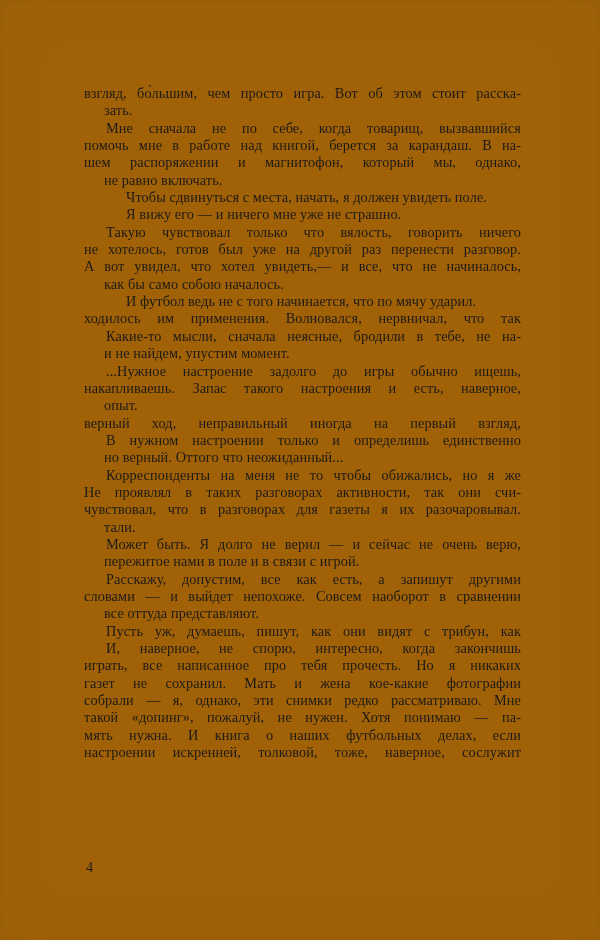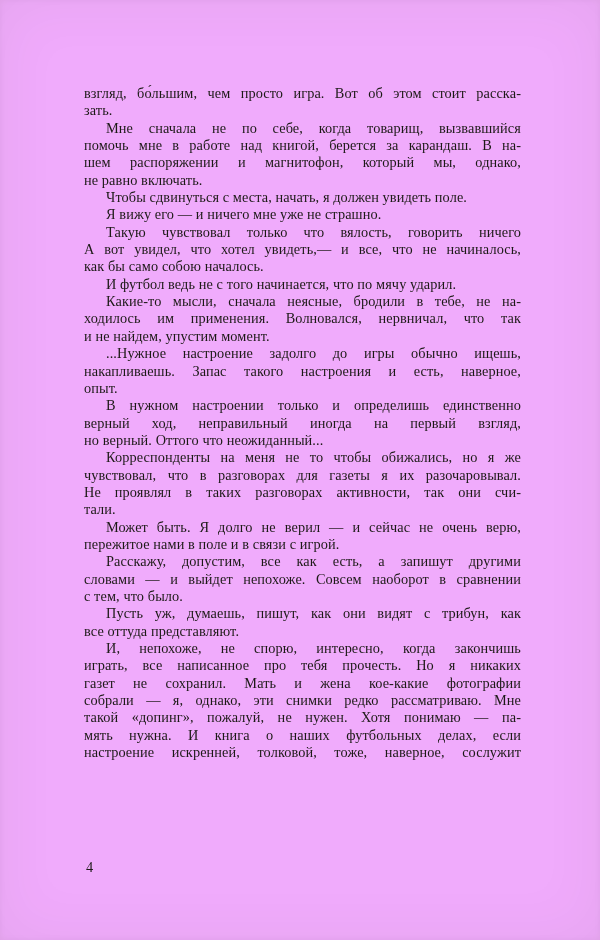--- a/index.html
+++ b/index.html
@@ -9,21 +9,21 @@
   body {
     width: 600px;
     height: 940px;
     background: #e9e7e2;
     font-family: "Liberation Serif", "DejaVu Serif", serif;
   }
   .scan-page {
     position: relative;
     width: 600px;
     height: 940px;
-    background: #f0abfc;
+    background: #a16207;
     box-shadow: inset 0 0 60px rgba(90,80,60,0.07), inset 0 0 6px rgba(0,0,0,0.05);
     overflow: hidden;
   }
   .text-block {
     position: absolute;
     left: 84px;
     top: 85px;
     width: 437px;
     color: #1d1a17;
     font-size: 14.3px;
@@ -34,20 +34,21 @@
     margin: 0;
     padding: 0;
   }
   .line {
     text-align: justify;
     text-align-last: justify;
     white-space: normal;
   }
   .line.last {
     text-align-last: left;
+    margin-left: 20px;
   }
   .line.indent {
     text-indent: 22px;
   }
   .page-number {
     position: absolute;
     left: 86px;
     top: 859px;
     font-size: 14.3px;
     line-height: 17.35px;
@@ -70,64 +71,64 @@
         <div class="line last">не равно включать.</div>
       </div>
       <div class="paragraph">
         <div class="line indent last">Чтобы сдвинуться с места, начать, я должен увидеть поле.</div>
       </div>
       <div class="paragraph">
         <div class="line indent last">Я вижу его — и ничего мне уже не страшно.</div>
       </div>
       <div class="paragraph">
         <div class="line indent">Такую чувствовал только что вялость, говорить ничего</div>
+        <div class="line">не хотелось, готов был уже на другой раз перенести разговор.</div>
         <div class="line">А вот увидел, что хотел увидеть,— и все, что не начиналось,</div>
         <div class="line last">как бы само собою началось.</div>
       </div>
       <div class="paragraph">
         <div class="line indent last">И футбол ведь не с того начинается, что по мячу ударил.</div>
       </div>
       <div class="paragraph">
+        <div class="line">ходилось им применения. Волновался, нервничал, что так</div>
         <div class="line indent">Какие-то мысли, сначала неясные, бродили в тебе, не на-</div>
-        <div class="line">ходилось им применения. Волновался, нервничал, что так</div>
         <div class="line last">и не найдем, упустим момент.</div>
       </div>
       <div class="paragraph">
         <div class="line indent">...Нужное настроение задолго до игры обычно ищешь,</div>
         <div class="line">накапливаешь. Запас такого настроения и есть, наверное,</div>
         <div class="line last">опыт.</div>
       </div>
       <div class="paragraph">
+        <div class="line">верный ход, неправильный иногда на первый взгляд,</div>
         <div class="line indent">В нужном настроении только и определишь единственно</div>
-        <div class="line">верный ход, неправильный иногда на первый взгляд,</div>
         <div class="line last">но верный. Оттого что неожиданный...</div>
       </div>
       <div class="paragraph">
         <div class="line indent">Корреспонденты на меня не то чтобы обижались, но я же</div>
+        <div class="line">Не проявлял в таких разговорах активности, так они счи-</div>
         <div class="line">чувствовал, что в разговорах для газеты я их разочаровывал.</div>
-        <div class="line">Не проявлял в таких разговорах активности, так они счи-</div>
         <div class="line last">тали.</div>
       </div>
       <div class="paragraph">
         <div class="line indent">Может быть. Я долго не верил — и сейчас не очень верю,</div>
         <div class="line last">пережитое нами в поле и в связи с игрой.</div>
       </div>
       <div class="paragraph">
         <div class="line indent">Расскажу, допустим, все как есть, а запишут другими</div>
         <div class="line">словами — и выйдет непохоже. Совсем наоборот в сравнении</div>
-        <div class="line last">с тем, что было.</div>
       </div>
       <div class="paragraph">
+        <div class="line last">все оттуда представляют.</div>
         <div class="line indent">Пусть уж, думаешь, пишут, как они видят с трибун, как</div>
-        <div class="line last">все оттуда представляют.</div>
       </div>
       <div class="paragraph">
-        <div class="line indent">И, непохоже, не спорю, интересно, когда закончишь</div>
+        <div class="line indent">И, наверное, не спорю, интересно, когда закончишь</div>
         <div class="line">играть, все написанное про тебя прочесть. Но я никаких</div>
         <div class="line">газет не сохранил. Мать и жена кое-какие фотографии</div>
         <div class="line">собрали — я, однако, эти снимки редко рассматриваю. Мне</div>
         <div class="line">такой «допинг», пожалуй, не нужен. Хотя понимаю — па-</div>
         <div class="line">мять нужна. И книга о наших футбольных делах, если</div>
-        <div class="line">настроение искренней, толковой, тоже, наверное, сослужит</div>
+        <div class="line">настроении искренней, толковой, тоже, наверное, сослужит</div>
       </div>
     </div>
   <div class="page-number">4</div>
 </div>
 
 </body></html>

